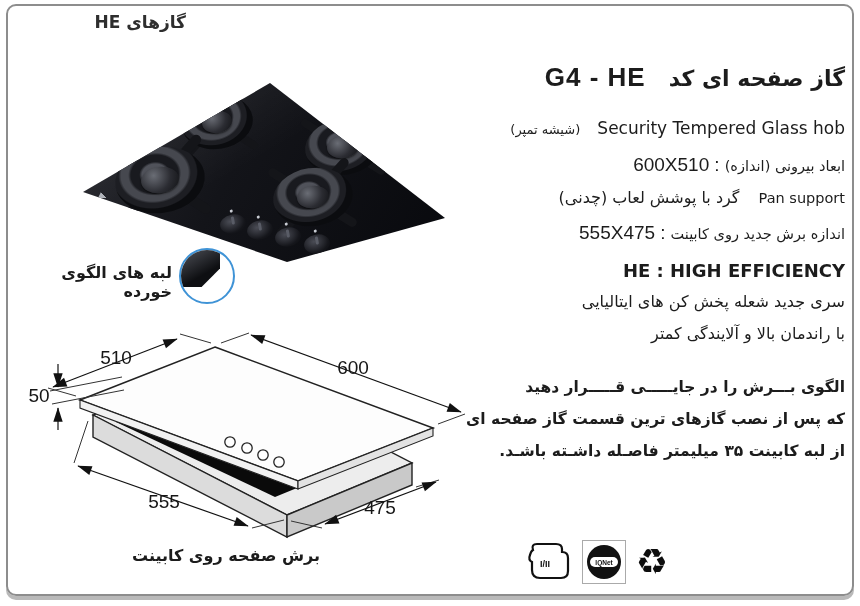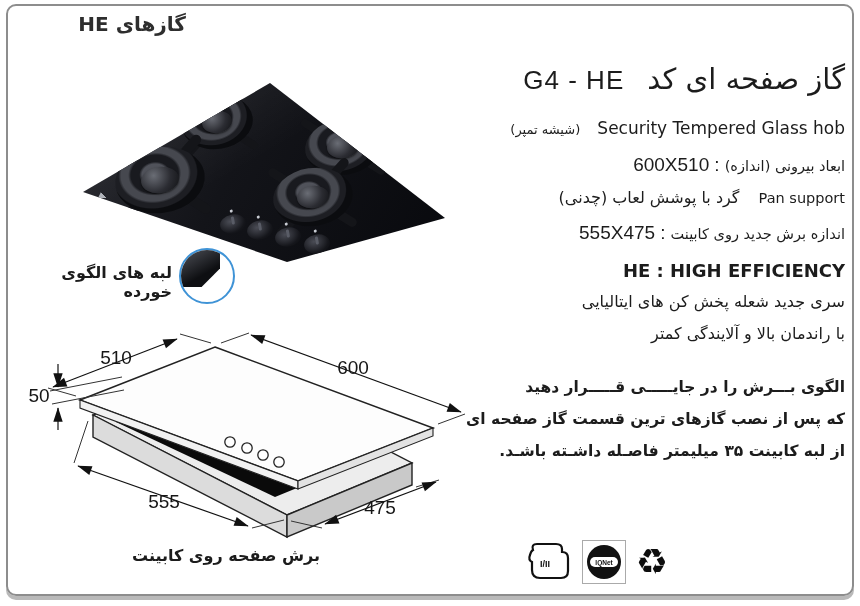--- a/index.html
+++ b/index.html
@@ -4,27 +4,27 @@
 <style>
   html,body{margin:0;padding:0;background:#fff;}
   .stage{position:relative;width:860px;height:606px;background:#fff;overflow:hidden;
          font-family:"Liberation Sans","DejaVu Sans",sans-serif;color:#1c1c1c;}
   .page-border{position:absolute;left:6px;top:4px;right:6px;bottom:10px;border:2px solid #8d8d8d;
          border-radius:10px;box-shadow:0 4px 0 #b9b9b9;pointer-events:none;}
   .fa{font-family:"DejaVu Sans",sans-serif;}
 
   
   .hdr{position:absolute;left:16px;top:12px;width:170px;direction:rtl;text-align:right;
-       font-weight:bold;font-size:20px;color:#2e2e2e;}
+       font-weight:bold;font-size:17px;color:#2e2e2e;}
 
   
   .rcol{position:absolute;right:15px;top:0;width:402px;direction:rtl;text-align:right;}
   .r-row{position:absolute;right:0;width:402px;white-space:nowrap;}
-  .t-fa{font-weight:normal;font-size:29px;}
-  .t-code{font-weight:normal;font-size:26px;margin-right:18px;letter-spacing:1px;
+  .t-fa{font-weight:bold;font-size:22px;}
+  .t-code{font-weight:bold;font-size:26px;margin-right:18px;letter-spacing:1px;
           font-family:"Liberation Sans",sans-serif;}
   .en-big{font-size:17px;}
   .fa-sm{font-size:13px;margin-right:12px;}
   .num{font-size:19px;font-family:"Liberation Sans",sans-serif;}
   .lbl{font-size:14.5px;}
   .en-md{font-size:14.5px;}
   .fa-md{font-size:16px;margin-right:14px;}
   .he-head{font-weight:bold;font-size:18px;margin-left:35px;}
   .he-line{font-size:16px;}
   .note{font-weight:bold;font-size:15.5px;}

